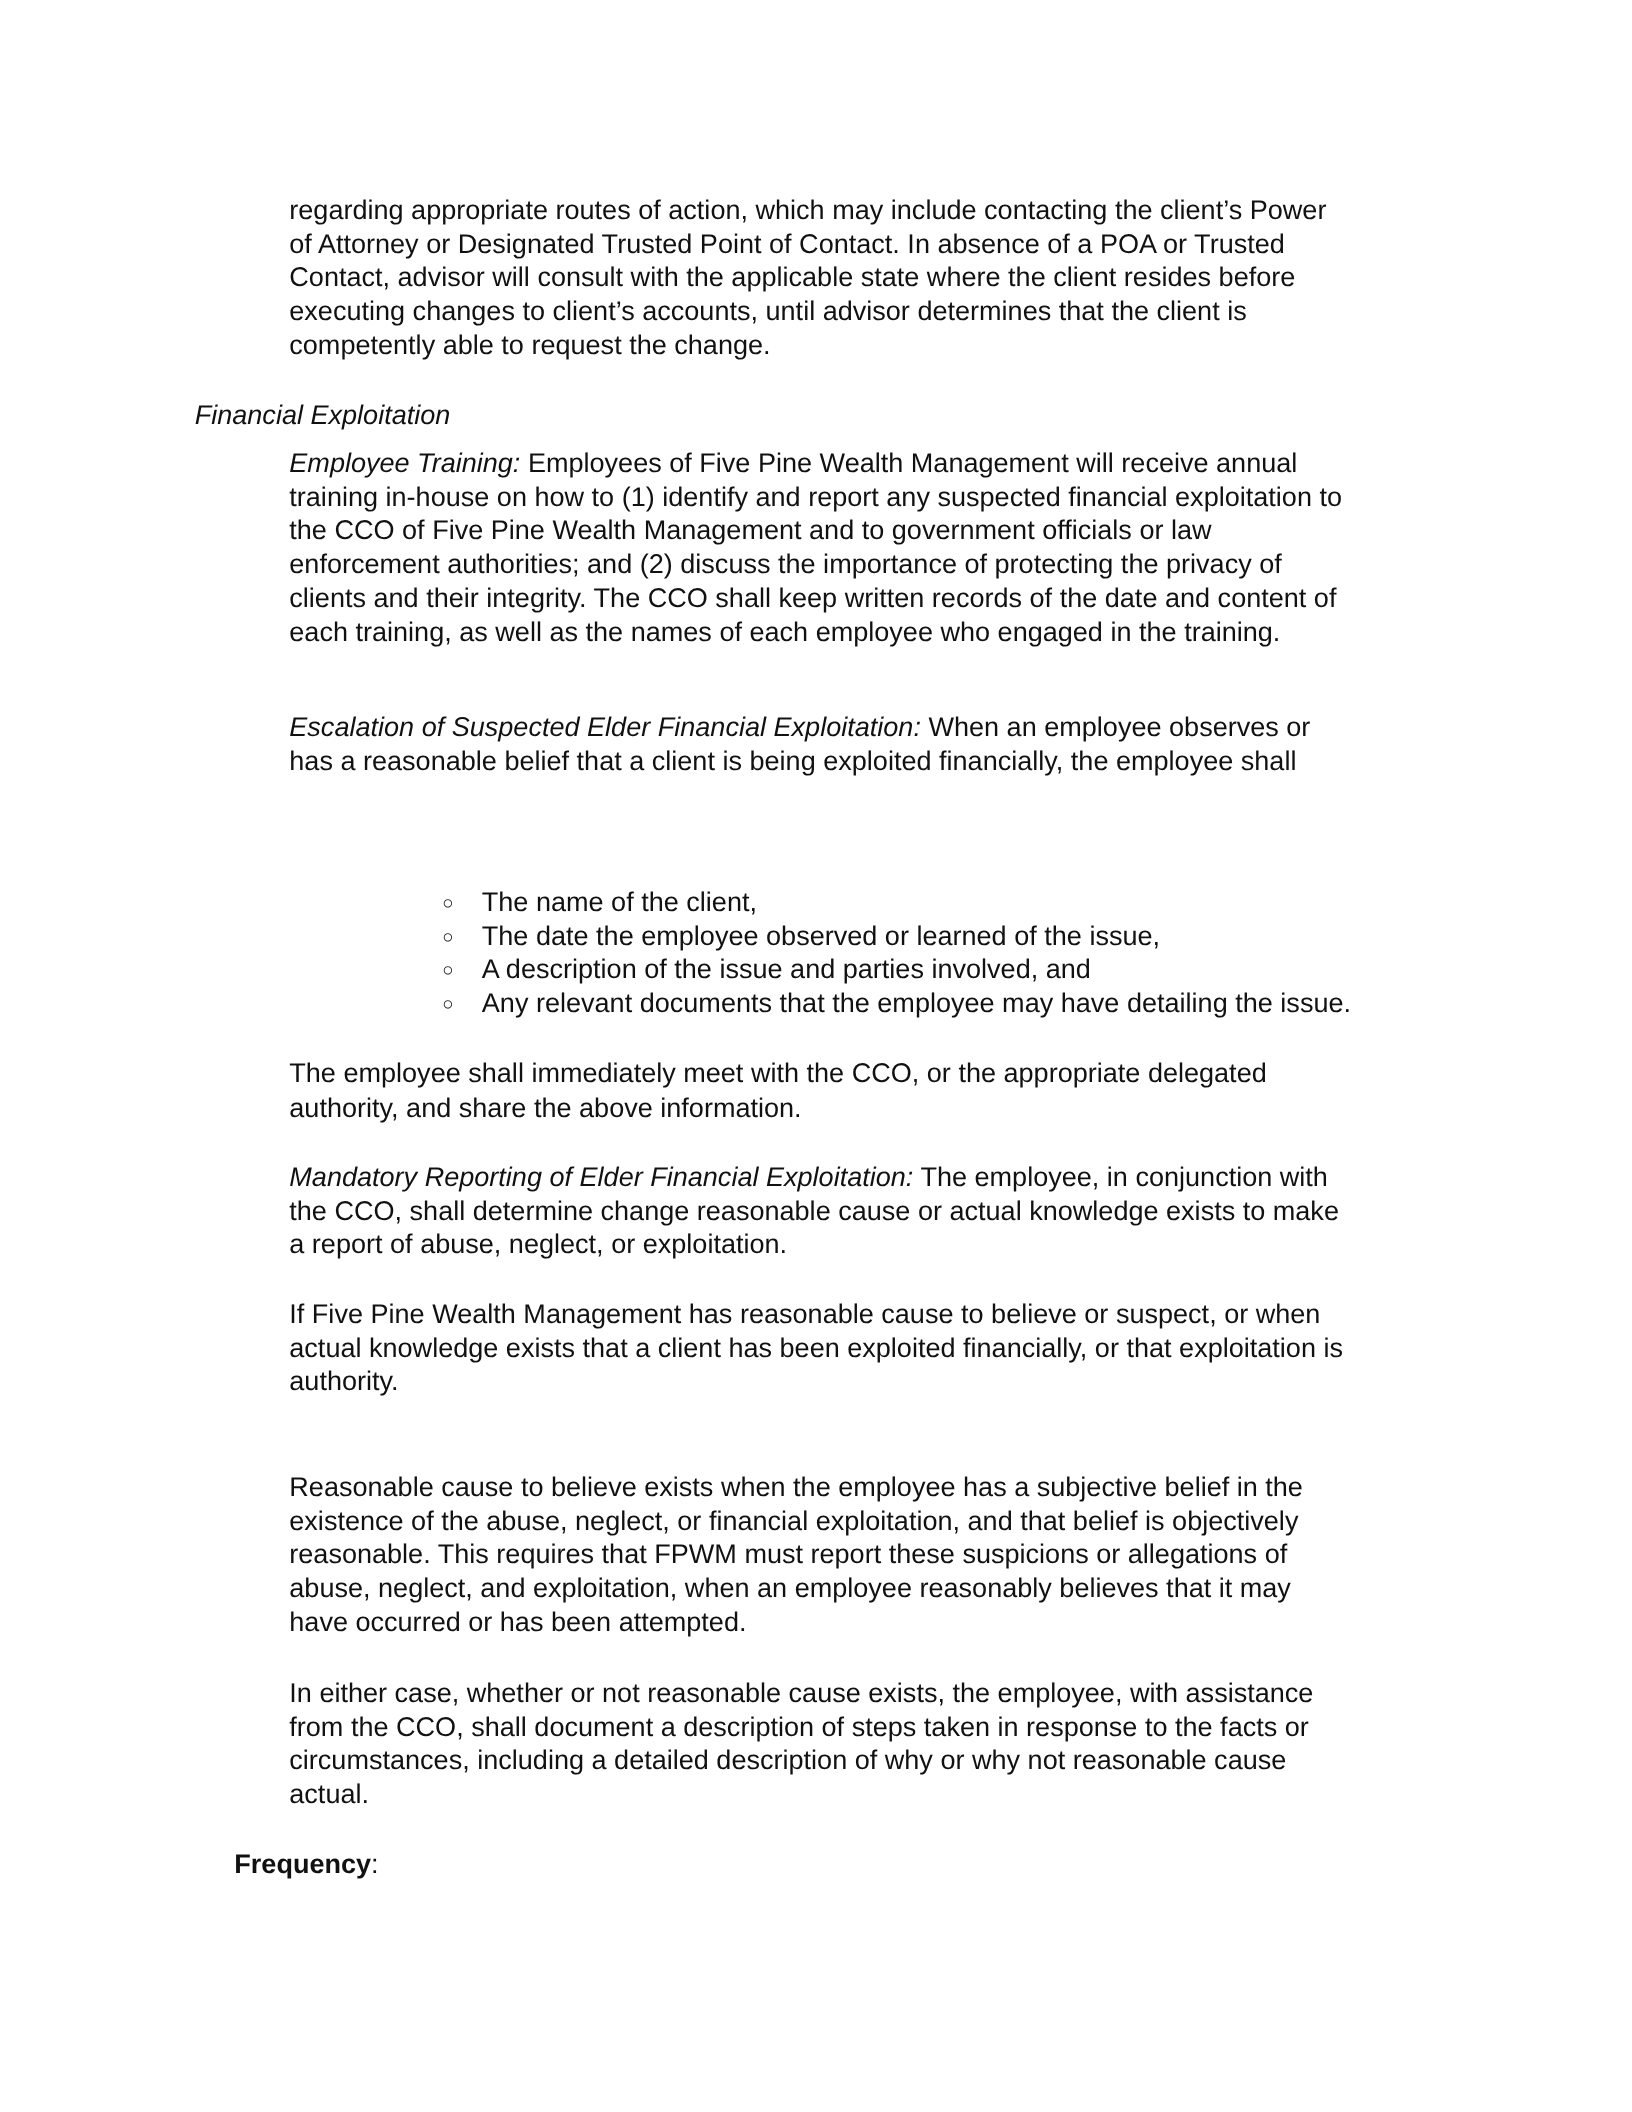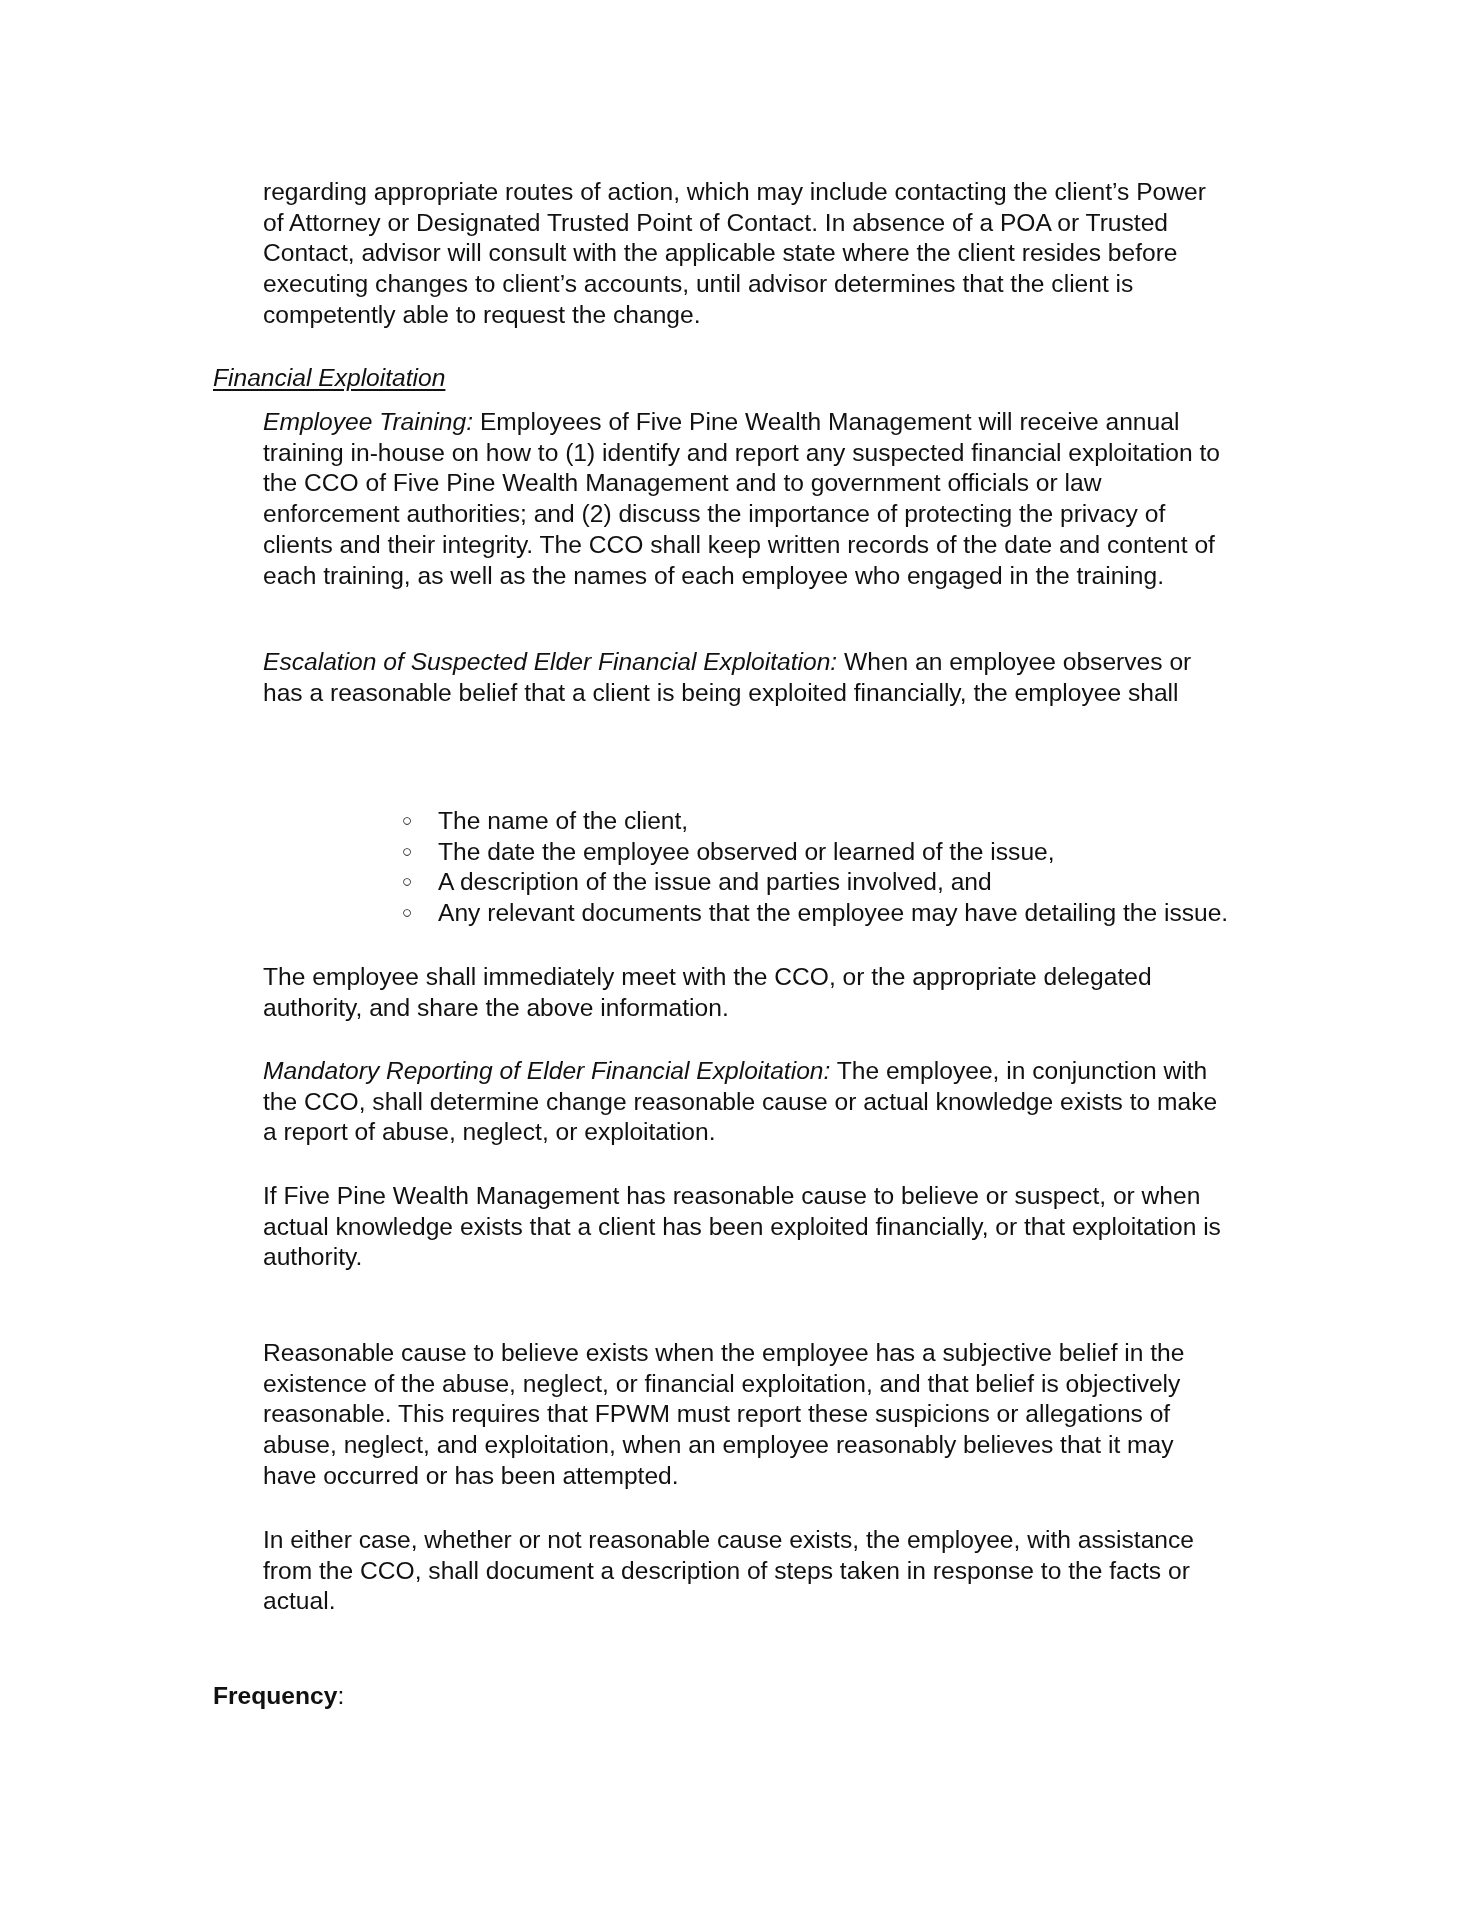--- a/index.html
+++ b/index.html
@@ -3,21 +3,21 @@
 <meta charset="utf-8">
 <style>
   html, body { margin: 0; padding: 0; background: #ffffff; }
   body { width: 1484px; height: 1920px; position: relative; overflow: hidden;
          font-family: "Liberation Sans", sans-serif; color: #111111; }
   .blk { position: absolute; font-size: 24.6px; line-height: 30.7px; white-space: nowrap; }
   .ind { left: 263px; }
   .out { left: 177px; }
   .line { display: block; }
   .it { font-style: italic; }
-  .ul { text-decoration: underline; text-underline-offset: 3px; margin-left: 36px; }
+  .ul { text-underline-offset: 3px; }
   .bold { font-weight: bold; }
   .bullets { position: absolute; left: 402px; font-size: 24.6px; line-height: 30.7px; white-space: nowrap; }
   .bullet-row { display: block; position: relative; padding-left: 36px; }
   .bullet-glyph { position: absolute; left: 0; top: 0; font-size: 17px; }
 </style>
 </head>
 <body>
 
 <div class="blk ind" style="top:177px;">
   <span class="line">regarding appropriate routes of action, which may include contacting the client’s Power</span>
@@ -71,18 +71,19 @@
   <span class="line">Reasonable cause to believe exists when the employee has a subjective belief in the</span>
   <span class="line">existence of the abuse, neglect, or financial exploitation, and that belief is objectively</span>
   <span class="line">reasonable. This requires that FPWM must report these suspicions or allegations of</span>
   <span class="line">abuse, neglect, and exploitation, when an employee reasonably believes that it may</span>
   <span class="line">have occurred or has been attempted.</span>
 </div>
 
 <div class="blk ind" style="top:1525px;">
   <span class="line">In either case, whether or not reasonable cause exists, the employee, with assistance</span>
   <span class="line">from the CCO, shall document a description of steps taken in response to the facts or</span>
+  <span class="line">circumstances, including a detailed description of why or why not reasonable cause</span>
   <span class="line">actual.</span>
 </div>
 
 <div class="blk out" style="top:1681px;margin-left:36px;">
   <span class="bold">Frequency</span><span>:</span>
 </div>
 
 </body></html>

